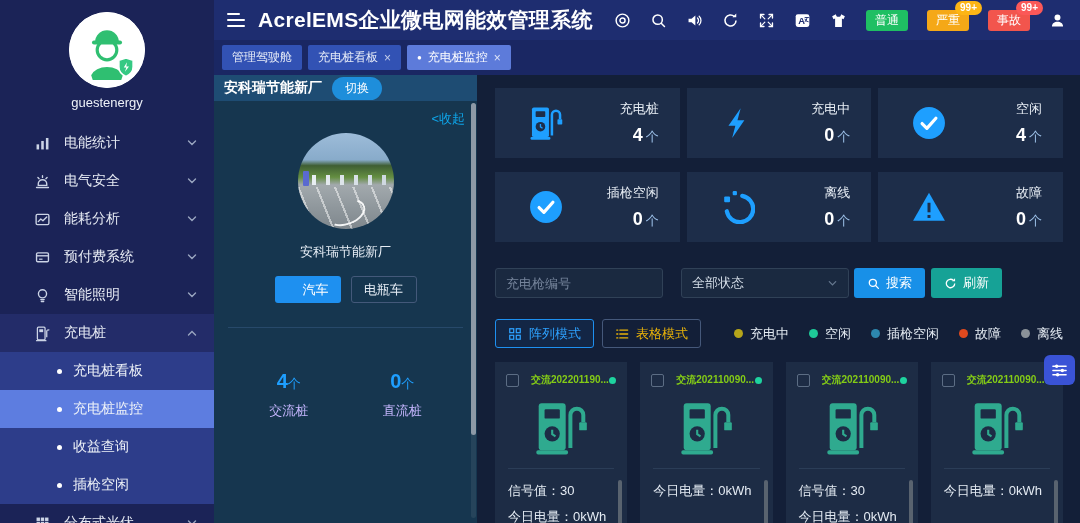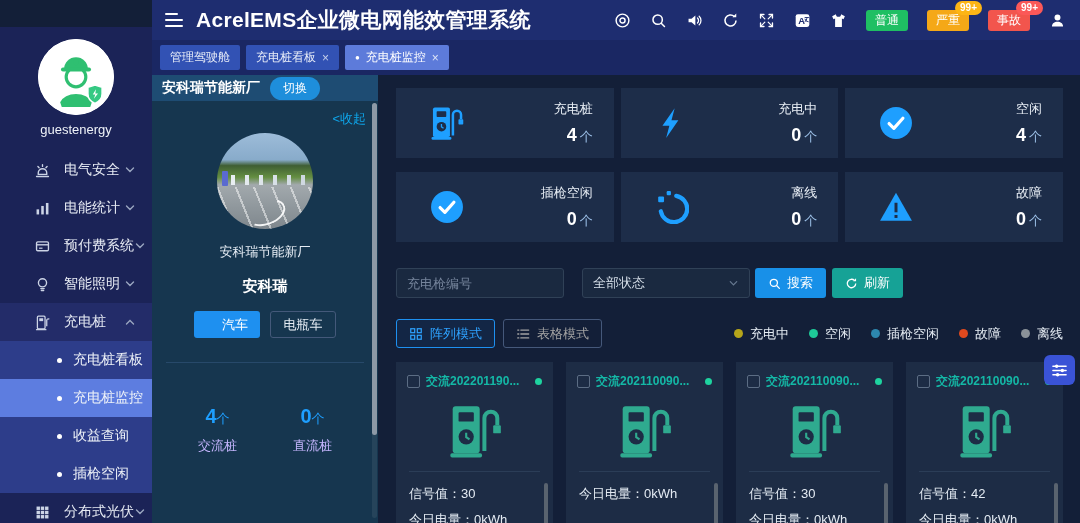--- a/index.html
+++ b/index.html
@@ -2,22 +2,22 @@
 <html><head>
 <meta charset="utf-8">
 <style>
   html,body{margin:0;padding:0;background:#0e1830;}
   *{box-sizing:border-box;}
   .app{position:relative;width:1080px;height:523px;overflow:hidden;display:flex;
        background:#131f38;font-family:"Liberation Sans","DejaVu Sans",sans-serif;
        -webkit-font-smoothing:antialiased;}
 
   
-  .sidebar{width:152px;flex:none;background:#1b2357;color:#e7ebf4;display:flex;
-           flex-direction:column;overflow:hidden;margin-top:27px;}
+  .sidebar{width:214px;flex:none;background:#1b2357;color:#e7ebf4;display:flex;
+           flex-direction:column;overflow:hidden;}
   .avatar-wrap{display:flex;flex-direction:column;align-items:center;padding-top:12px;}
   .avatar{width:76px;height:76px;border-radius:50%;background:#ffffff;display:flex;
           align-items:center;justify-content:center;overflow:hidden;}
   .username{margin-top:7px;font-size:13px;color:#eef2f8;}
   .menu{margin-top:14px;font-size:14px;}
   .menu-item{height:38px;display:flex;align-items:center;padding:0 16px 0 34px;cursor:pointer;}
   .menu-item.parent-open{background:#232c69;}
   .mi-icon{width:17px;height:17px;margin-right:13px;flex:none;color:#ccd4e6;}
   .mi-icon svg{width:100%;height:100%;display:block;}
   .mi-label{flex:1;white-space:nowrap;}
@@ -49,21 +49,21 @@
           padding-left:8px;gap:6px;}
   .tab{height:25px;background:#3252b4;color:#e8edf8;font-size:12px;display:flex;align-items:center;
        padding:0 10px;border-radius:2px;gap:6px;cursor:pointer;white-space:nowrap;}
   .tab.active{background:#5d7bda;color:#ffffff;}
   .tab-dot{font-size:8px;line-height:1;}
   .tab-close{font-size:12px;opacity:.8;cursor:pointer;}
 
   .content{flex:1;display:flex;min-height:0;}
 
   
-  .station{width:226px;flex:none;background:#16364f;position:relative;color:#dfe8f2;overflow:hidden;}
+  .station{width:263px;flex:none;background:#16364f;position:relative;color:#dfe8f2;overflow:hidden;}
   .station-head{height:26px;background:#1e4c73;display:flex;align-items:center;padding:0 10px;}
   .station-title{font-size:14px;font-weight:bold;color:#ffffff;white-space:nowrap;}
   .switch-btn{background:#1e8edb;color:#fff;font-size:12px;padding:3px 13px;border-radius:12px;
               margin-left:10px;cursor:pointer;white-space:nowrap;}
   .collapse{color:#0ea5e9;font-size:13px;text-align:right;padding:9px 12px 0;cursor:pointer;}
   .photo{width:96px;height:96px;border-radius:50%;margin:5px auto 0;position:relative;overflow:hidden;
          background:linear-gradient(180deg,#9dbcd9 0%,#88abca 28%,#3f5e33 34%,#648e41 46%,#a2a9ad 54%,#8f979c 78%,#7f878d 100%);}
   .photo .posts{position:absolute;top:42px;left:14px;width:4px;height:10px;background:#e8eef2;
                 box-shadow:14px 0 0 #e3e9ee,28px 0 0 #dde4ea,42px 0 0 #d8e0e7,56px 0 0 #d3dce4,70px 0 0 #cfd8e1;}
   .photo .charger-post{position:absolute;top:38px;left:5px;width:6px;height:15px;background:#5a6ad0;border-radius:1px;}
@@ -113,30 +113,30 @@
   .btn .b-icon svg{width:100%;height:100%;display:block;}
   .search-btn{background:#1890e8;margin-left:5px;}
   .refresh-btn{background:#16a296;margin-left:6px;}
 
   .mode-row{margin-top:21px;display:flex;align-items:center;}
   .mode-btn{height:29px;display:flex;align-items:center;gap:7px;padding:0 12px;border:1px solid;
             border-radius:3px;font-size:13px;cursor:pointer;white-space:nowrap;}
   .mode-btn .m-icon{width:14px;height:14px;}
   .mode-btn .m-icon svg{width:100%;height:100%;display:block;}
   .mode-array{border-color:#1e90f0;color:#2ea2ff;background:rgba(30,144,240,.07);}
-  .mode-table{border-color:#45587a;color:#a3a3a3;margin-left:8px;background:transparent;}
+  .mode-table{border-color:#45587a;color:#eab308;margin-left:8px;background:transparent;}
   .legend{margin-left:auto;display:flex;align-items:center;gap:20px;}
   .lg-item{display:flex;align-items:center;gap:7px;font-size:13px;color:#e6edf4;white-space:nowrap;}
   .lg-dot{width:9px;height:9px;border-radius:50%;flex:none;}
 
   .cards-grid{margin-top:14px;display:grid;grid-template-columns:repeat(4,1fr);column-gap:13px;}
   .pile-card{background:#1d2c45;height:215px;padding:11px 11px 0;position:relative;cursor:pointer;}
   .pc-head{display:flex;align-items:center;}
   .pc-check{width:13px;height:13px;border:1px solid #5c6d84;border-radius:2px;background:transparent;flex:none;cursor:pointer;}
-  .pc-name{font-size:12px;font-weight:bold;color:#14b8a6;margin-left:6px;white-space:nowrap;overflow:hidden;}
+  .pc-name{font-size:10px;font-weight:bold;color:#84cc16;margin-left:12px;white-space:nowrap;overflow:hidden;}
   .pc-dot{width:7px;height:7px;border-radius:50%;margin-left:auto;flex:none;}
   .pc-icon{display:flex;justify-content:center;margin:13px 0 12px;color:#2faa8f;}
   .pc-icon svg{width:54px;height:56px;display:block;}
   .pc-divider{height:1px;background:#2b3d57;margin:0 2px;}
   .pc-info{margin-top:9px;font-size:13px;color:#e4ebf3;line-height:26px;position:relative;padding-left:2px;}
   .pc-scroll{position:absolute;right:-6px;top:2px;width:4px;height:56px;background:#59636f;border-radius:2px;cursor:pointer;}
 
   .fab{position:absolute;top:355px;right:5px;width:31px;height:30px;background:#3a53d6;border-radius:6px;
        display:flex;align-items:center;justify-content:center;cursor:pointer;z-index:5;}
   .fab svg{width:17px;height:17px;display:block;}
@@ -159,42 +159,56 @@
           <path d="M31.5 30.5l4.5-1.4 4.5 1.4v4.1c0 3.3-2.3 5.2-4.5 6.1-2.2-.9-4.5-2.8-4.5-6.1z" fill="#35c983" stroke="#ffffff" stroke-width="1"></path>
           <path d="M36.6 31.8l-2 3.2h1.6l-.9 2.8 2.6-3.4h-1.7z" fill="#ffffff"></path>
         </svg>
       </div>
       <div class="username">guestenergy</div>
     </div>
 
     <nav class="menu">
       <div class="menu-item">
         <span class="mi-icon">
+          <svg viewBox="0 0 20 20" fill="currentColor">
+              <rect x="3" y="11" width="3" height="6"></rect>
+              <rect x="8.5" y="7" width="3" height="10"></rect>
+              <rect x="14" y="3.5" width="3" height="13.5"></rect>
+            </svg>
+        </span>
+        <span class="mi-label">电能统计</span>
+        <span class="chev">
+            <svg viewBox="0 0 12 12">
+              <path d="M2.5 4l3.5 3.5L9.5 4" fill="none" stroke="currentColor" stroke-width="1.4" stroke-linecap="round"></path>
+            </svg>
+          </span>
+      </div>
+      <div class="menu-item">
+        <span class="mi-icon">
           <svg viewBox="0 0 20 20" fill="none" stroke="currentColor" stroke-width="1.6" stroke-linecap="round">
             <path d="M5 13a5 5 0 0 1 10 0v1.5H5z"></path>
               <path d="M3 17h14"></path>
               <path d="M10 3.2v2M4.6 5.4l1.4 1.4M15.4 5.4L14 6.8"></path>
           </svg>
         </span>
         <span class="mi-label">电气安全</span>
         <span class="chev">
             <svg viewBox="0 0 12 12">
               <path d="M2.5 4l3.5 3.5L9.5 4" fill="none" stroke="currentColor" stroke-width="1.4" stroke-linecap="round"></path>
             </svg>
           </span>
       </div>
       <div class="menu-item">
         <span class="mi-icon">
-          <svg viewBox="0 0 20 20" fill="currentColor">
-              <rect x="3" y="11" width="3" height="6"></rect>
-              <rect x="8.5" y="7" width="3" height="10"></rect>
-              <rect x="14" y="3.5" width="3" height="13.5"></rect>
-            </svg>
-        </span>
-        <span class="mi-label">电能统计</span>
+          <svg viewBox="0 0 20 20" fill="none" stroke="currentColor" stroke-width="1.6">
+              <rect x="2.5" y="4" width="15" height="12" rx="1.5"></rect>
+              <path d="M5 12.5l3-3 2.5 2 4.5-4.5" stroke-linecap="round" stroke-linejoin="round"></path>
+            </svg>
+        </span>
+        <span class="mi-label">能耗分析</span>
         <span class="chev">
             <svg viewBox="0 0 12 12">
               <path d="M2.5 4l3.5 3.5L9.5 4" fill="none" stroke="currentColor" stroke-width="1.4" stroke-linecap="round"></path>
             </svg>
           </span>
       </div>
       <div class="menu-item">
         <span class="mi-icon">
           <svg viewBox="0 0 20 20" fill="none" stroke="currentColor" stroke-width="1.6">
               <rect x="3" y="4.5" width="14" height="10.5" rx="1.5"></rect>
@@ -376,21 +390,20 @@
           <span class="switch-btn">切换</span>
         </div>
         <div class="collapse">&lt;收起</div>
         <div class="photo">
           <div class="charger-post"></div>
           <div class="posts"></div>
           <div class="bays"></div>
           <div class="mark"></div>
         </div>
         <div class="station-name">安科瑞节能新厂</div>
-        <div class="operator">安科瑞</div>
         <div class="veh-row">
           <div class="veh-btn active">汽车</div>
           <div class="veh-btn inactive">电瓶车</div>
         </div>
         <div class="sdivider"></div>
         <div class="pile-stats">
           <div>
             <div class="ps-value"><span>4</span><span class="ps-unit">个</span></div>
             <div class="ps-label">交流桩</div>
           </div>
@@ -650,21 +663,20 @@
                   <rect x="2" y="42" width="27" height="3.5" rx="1.5" fill="currentColor"></rect>
                   <rect x="9" y="7" width="13" height="8" rx="1" fill="#1d2c45"></rect>
                   <circle cx="15.5" cy="28" r="6.5" fill="#1d2c45"></circle>
                   <path d="M15.5 24.5v3.8l2.8 1.8" stroke="currentColor" stroke-width="1.8" fill="none"></path>
                   <path d="M31 40V12a5.5 5.5 0 0 1 11 0v6" fill="none" stroke="currentColor" stroke-width="3.4"></path>
                   <rect x="38.5" y="18" width="6.5" height="7" rx="1" fill="currentColor"></rect>
                 </svg>
             </div>
             <div class="pc-divider"></div>
             <div class="pc-info">
-              <div><span>信号值：</span><span>42</span></div>
               <div><span>今日电量：</span><span>0kWh</span></div>
               <div class="pc-scroll"></div>
             </div>
           </div>
 
         </div>
       </main>
     </div>
   </div>
 

